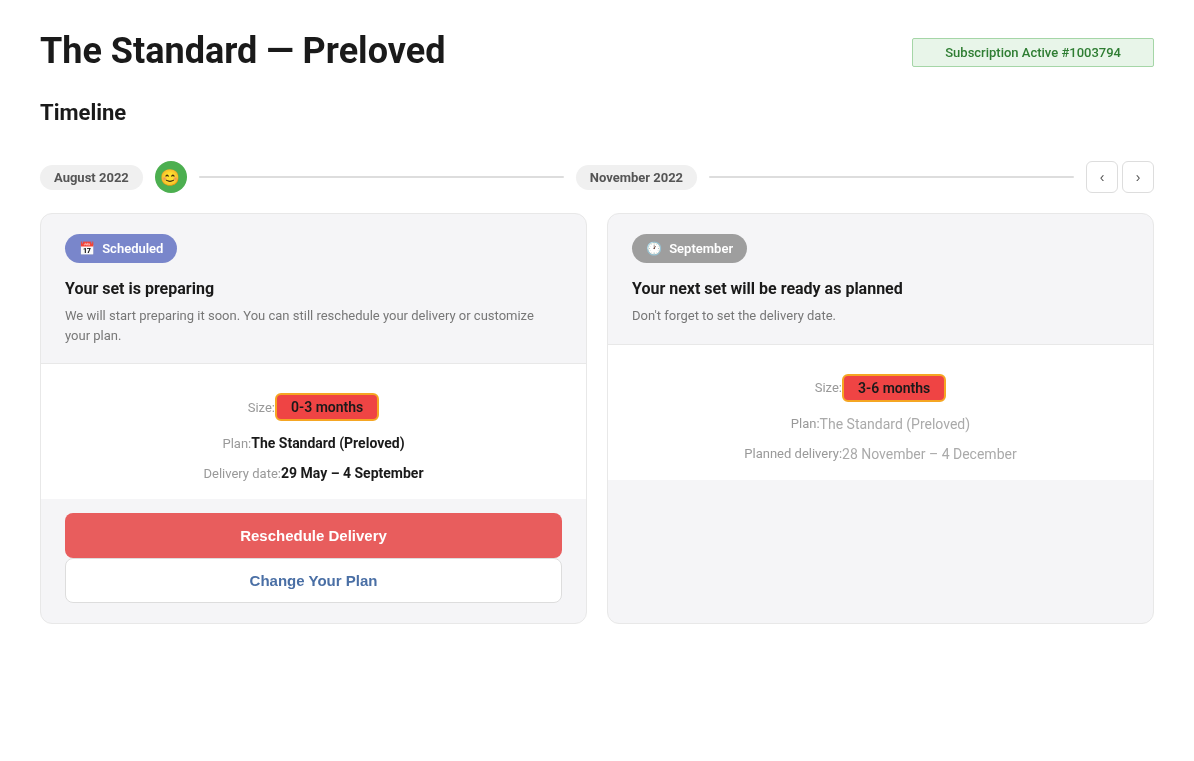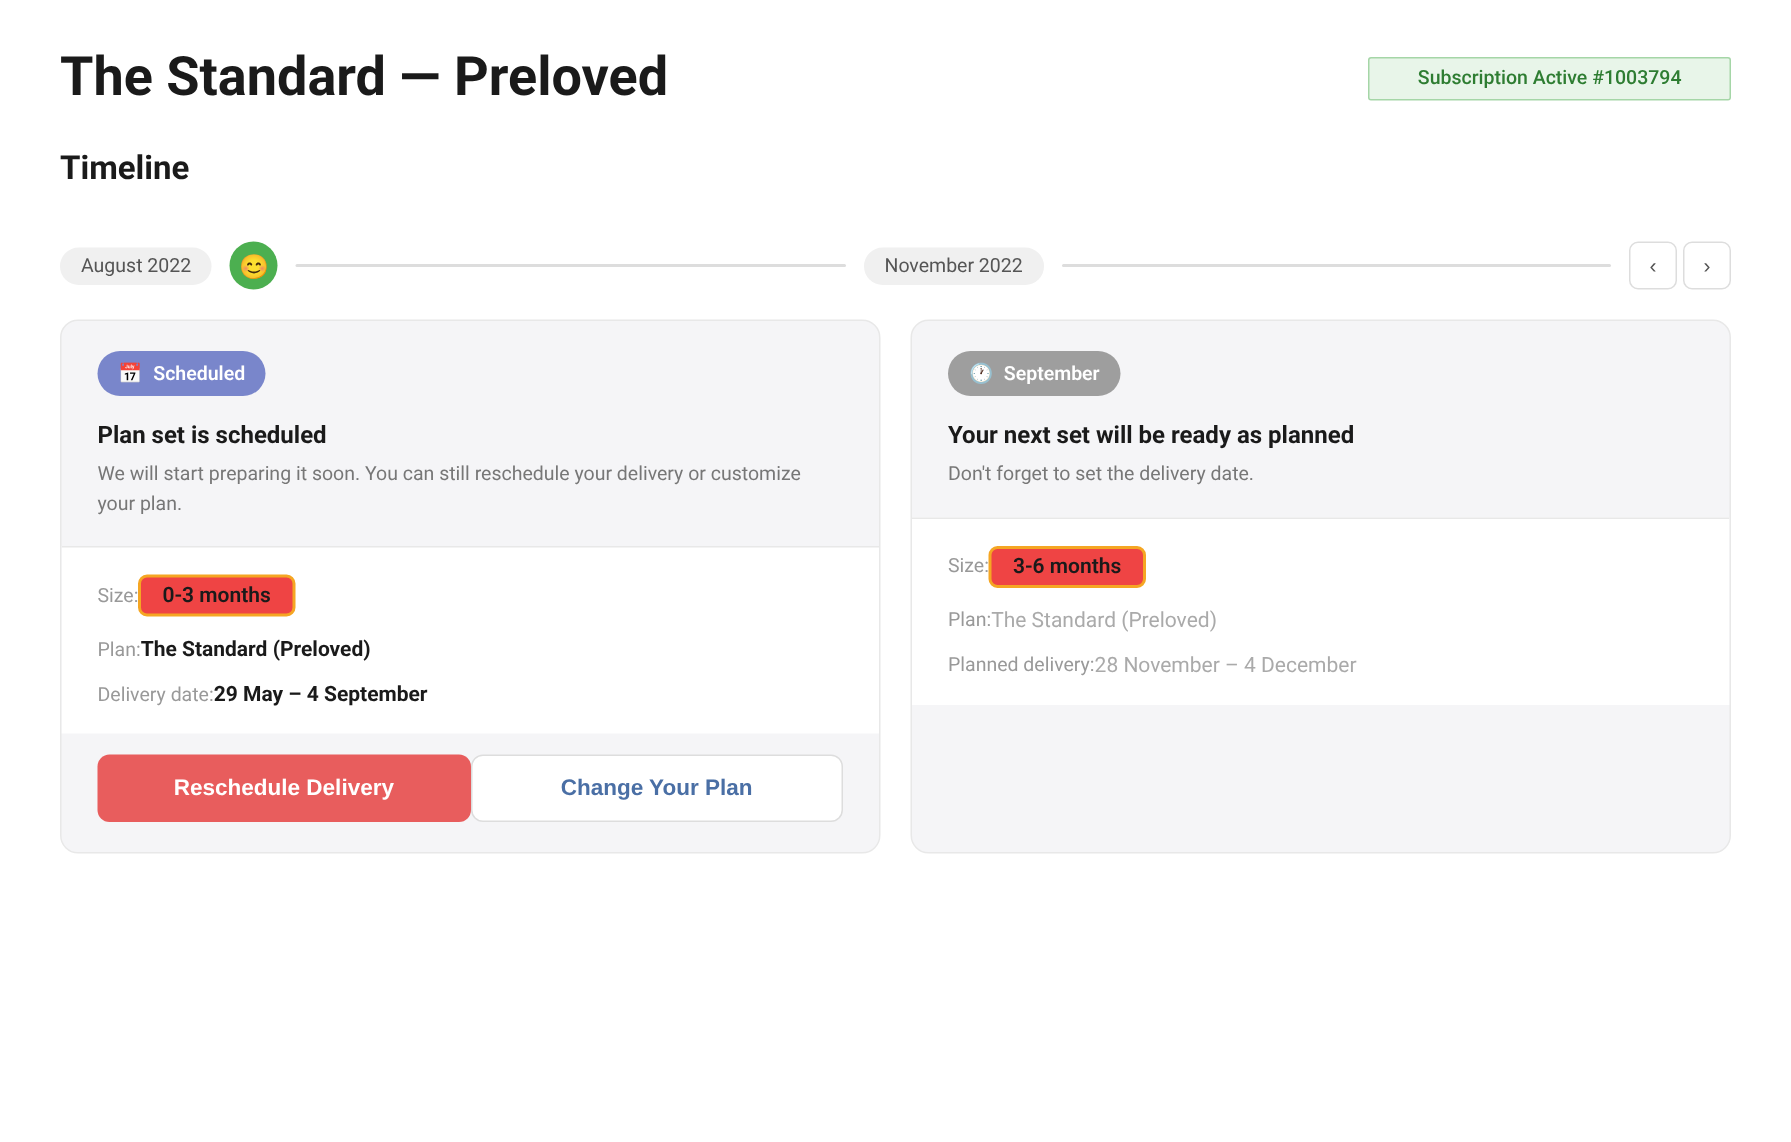--- a/index.html
+++ b/index.html
@@ -48,21 +48,21 @@
       gap: 12px;
       margin-bottom: 20px;
     }
 
     .timeline-date-label {
       background: #f0f0f0;
       border-radius: 20px;
       padding: 5px 14px;
       font-size: 13px;
       color: #555;
-      font-weight: 400;
+      font-weight: 700;
     }
 
     .timeline-icon {
       width: 32px;
       height: 32px;
       border-radius: 50%;
       background: #4caf50;
       display: flex;
       align-items: center;
       justify-content: center;
@@ -157,22 +157,23 @@
 
     .card-details {
       background: #fff;
       border-top: 1px solid #e8e8e8;
       padding: 18px 24px;
     }
 
     .detail-row {
       display: flex;
       align-items: center;
-      justify-content: flex-start;
+      justify-content: center;
       margin-bottom: 14px;
+      margin-top: 11px;
     }
 
     .detail-row:last-child {
       margin-bottom: 0;
     }
 
     .detail-label {
       font-size: 13px;
       color: #999;
     }
@@ -194,21 +195,21 @@
       padding: 4px 14px;
       font-size: 14px;
       font-weight: 600;
       color: #1a1a1a;
       background: #ef4444;
     }
 
     .card-actions {
       padding: 14px 24px 20px;
       display: flex;
-      flex-direction: row;
+      flex-direction: column;
       gap: 0;
     }
 
     .btn-reschedule {
       background: #e85d5d;
       color: #fff;
       border: none;
       border-radius: 8px;
       padding: 14px;
       font-size: 15px;
@@ -258,21 +259,21 @@
 </div>
 
 <div class="cards-row">
 
   <div class="card card-left">
     <div class="card-header">
       <div class="status-badge status-badge-scheduled">
         <span class="badge-icon">📅</span>
         <span>Scheduled</span>
       </div>
-      <div class="card-title">Plan set is scheduled</div>
+      <div class="card-title">Your set is preparing</div>
       <div class="card-desc">We will start preparing it soon. You can still reschedule your delivery or customize your plan.</div>
     </div>
 
     <div class="card-details">
       <div class="detail-row">
         <span class="detail-label">Size:</span>
         <span class="size-badge">0-3 months</span>
       </div>
       <div class="detail-row">
         <span class="detail-label">Plan:</span>

